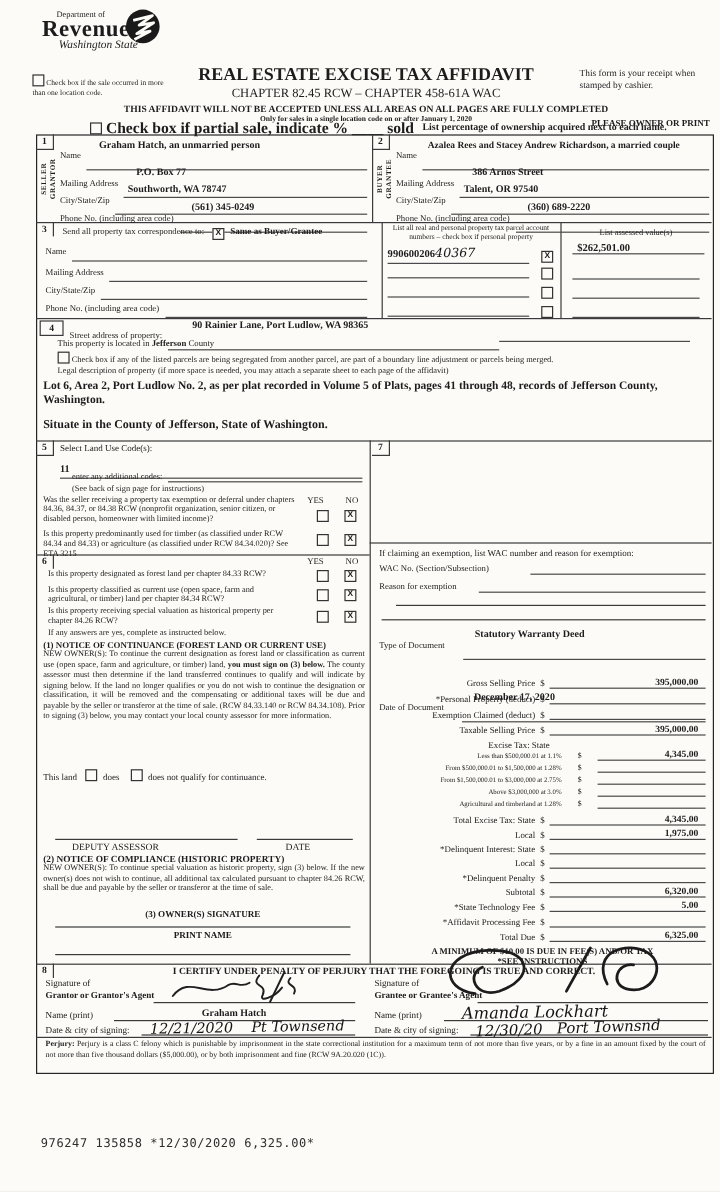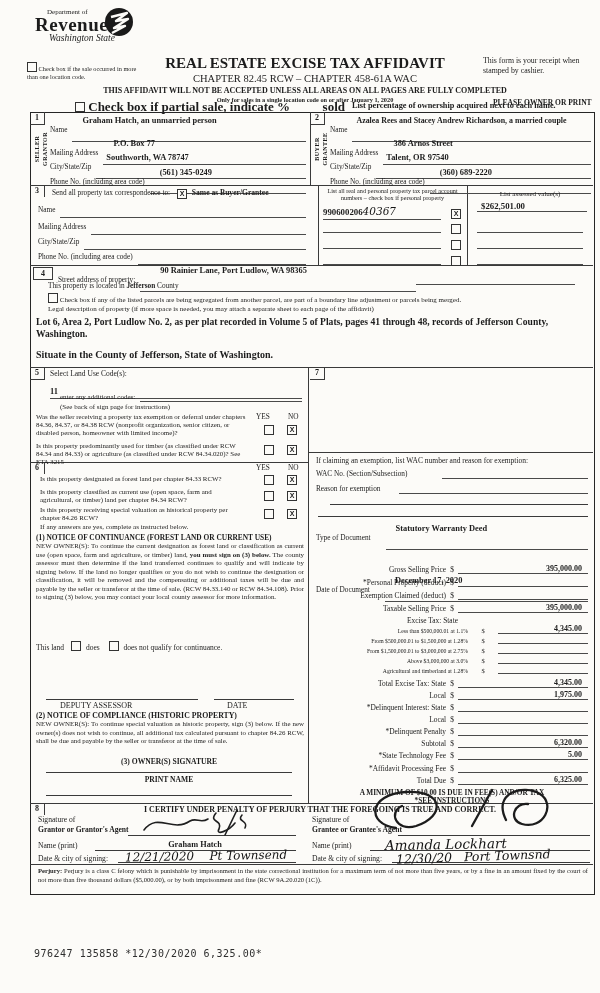--- a/index.html
+++ b/index.html
@@ -250,21 +250,21 @@
     <span>This land</span>
     <span class="cbx" style="margin:0 3px 0 5px;"></span>
     <span>does</span>
     <span class="cbx" style="margin:0 3px 0 7px;"></span>
     <span>does not qualify for continuance.</span>
   </div>
 
   <div class="hline" style="left:46px;top:699px;width:152px;"></div>
   <div class="hline" style="left:214px;top:699px;width:80px;"></div>
   <div class="abs" style="left:60px;top:701px;font-size:8px;">DEPUTY ASSESSOR</div>
-  <div class="abs" style="left:227px;top:701px;font-size:8px;">DATE</div>
+  <div class="abs" style="left:238px;top:701px;font-size:8px;">DATE</div>
 
   <div class="abs b" style="left:36px;top:711px;font-size:7.8px;">(2) NOTICE OF COMPLIANCE (HISTORIC PROPERTY)</div>
   <div class="abs notice" style="left:36px;top:720px;width:268px;">NEW OWNER(S): To continue special valuation as historic property, sign (3) below. If the new owner(s) does not wish to continue, all additional tax calculated pursuant to chapter 84.26 RCW, shall be due and payable by the seller or transferor at the time of sale.</div>
 
   <div class="abs b ctr" style="left:30px;top:757px;width:278px;font-size:7.6px;">(3) OWNER(S) SIGNATURE</div>
   <div class="hline" style="left:46px;top:772px;width:246px;"></div>
   <div class="abs b ctr" style="left:30px;top:775px;width:278px;font-size:7.6px;">PRINT NAME</div>
   <div class="hline" style="left:46px;top:795px;width:246px;"></div>
 
   <div class="ncell" style="left:310px;top:367px;">7</div>

